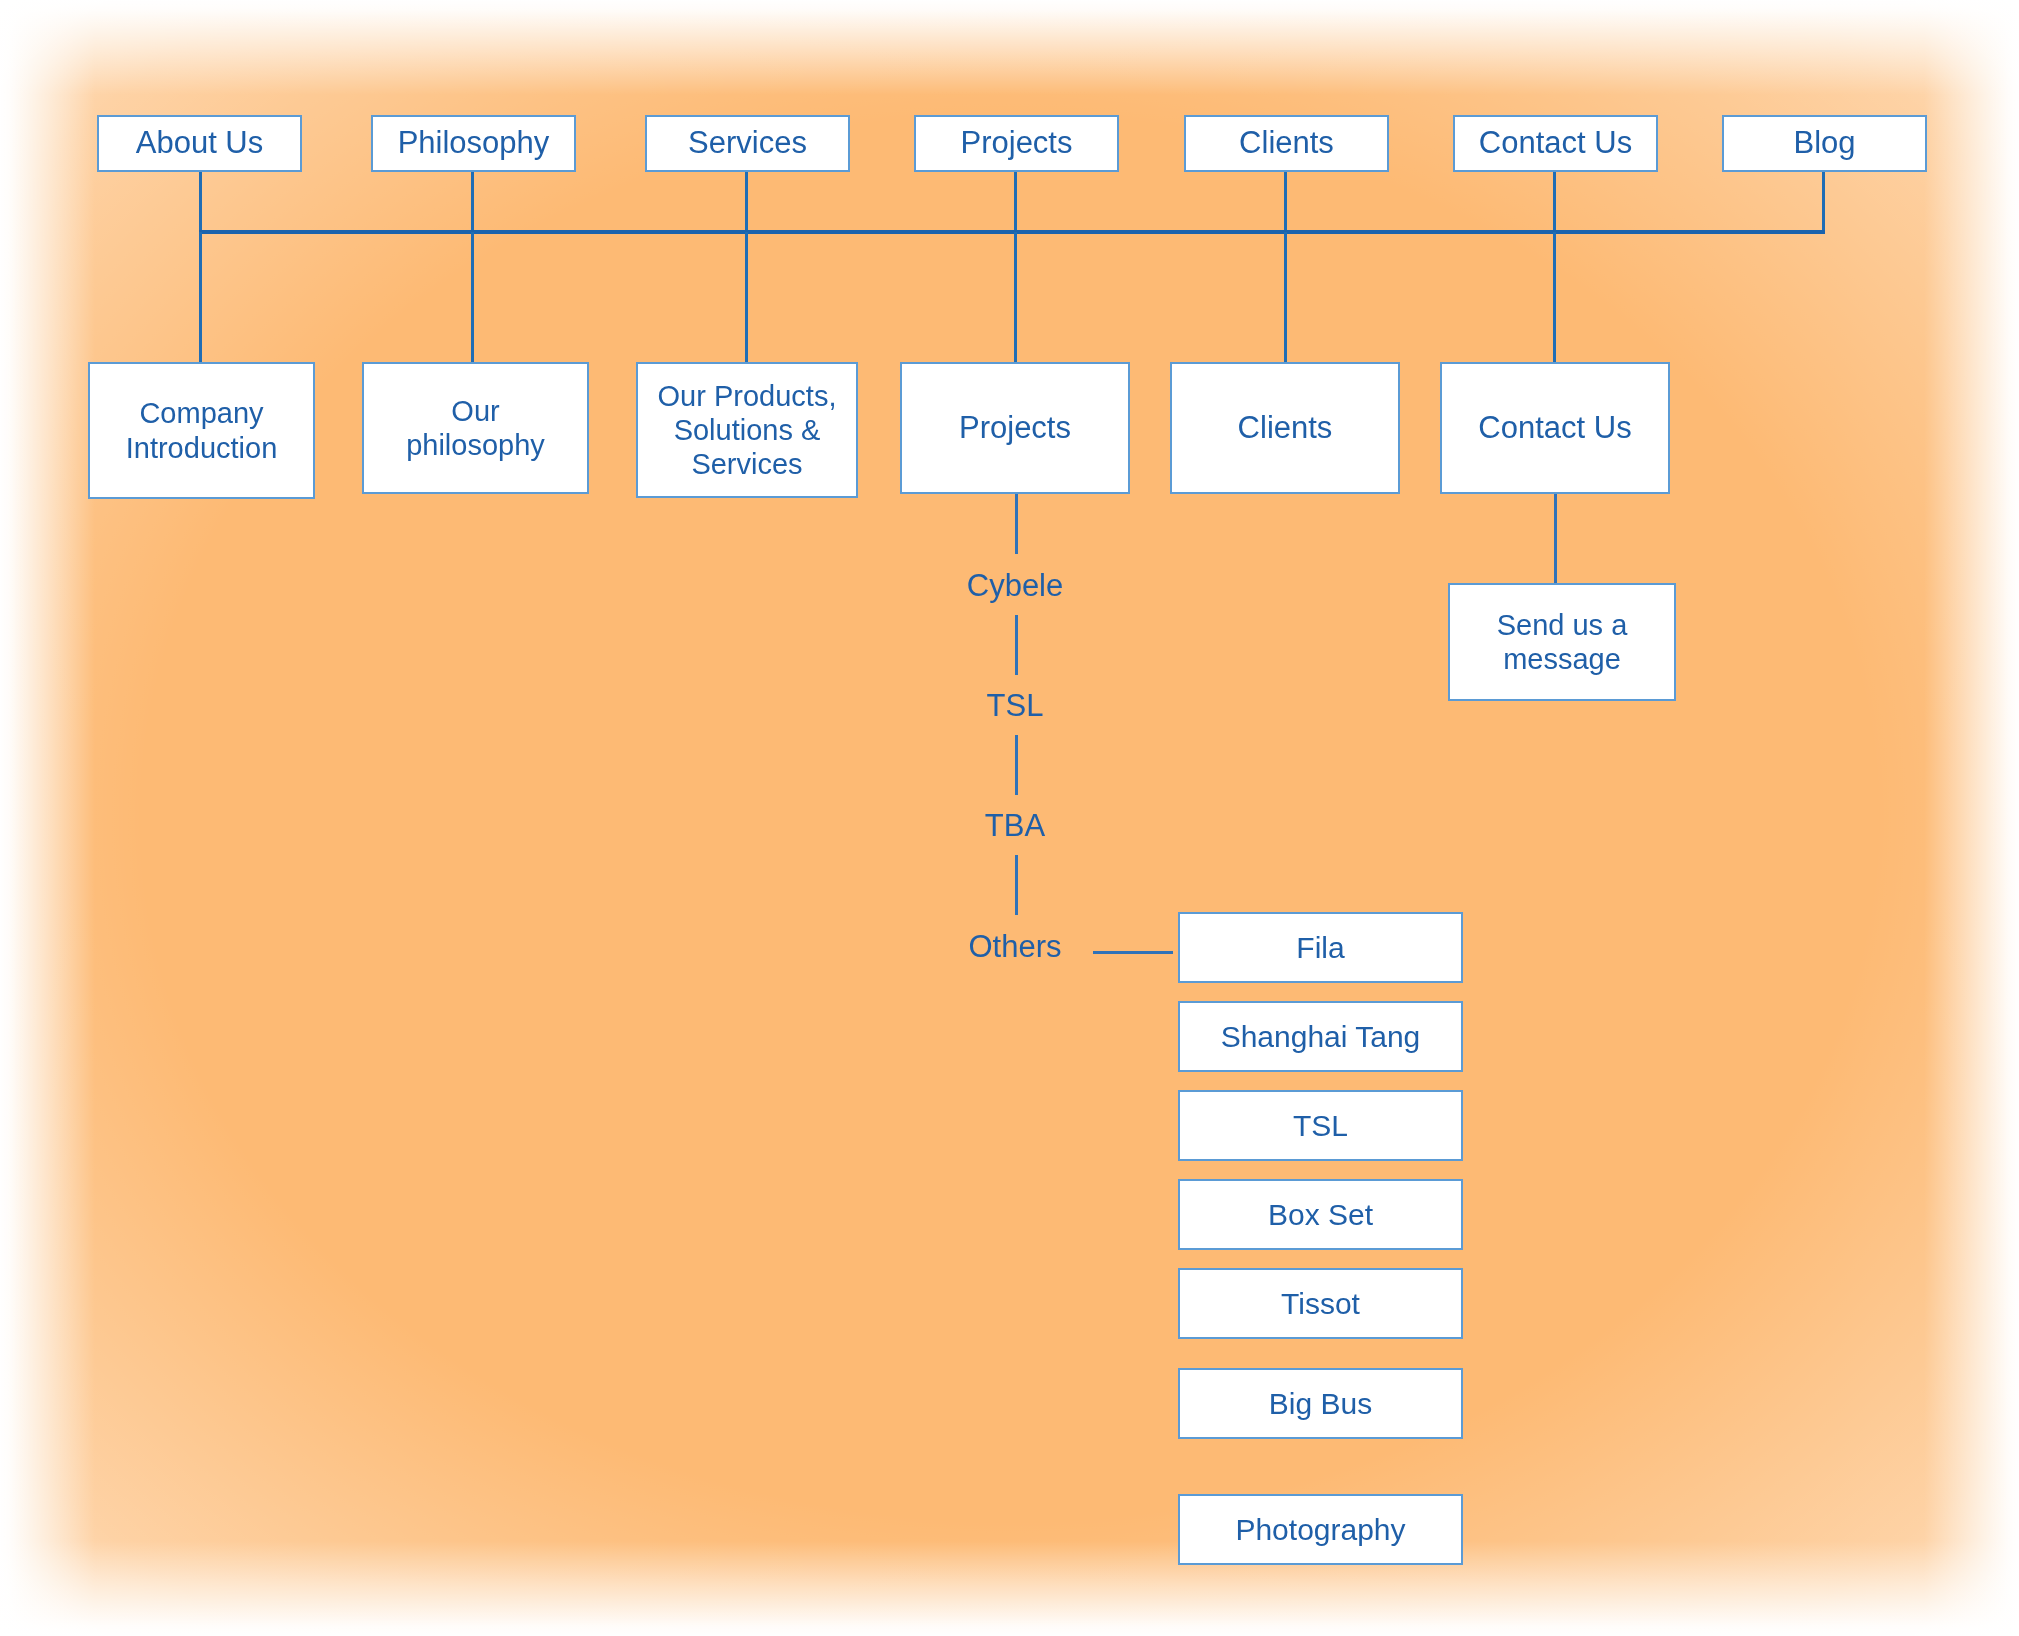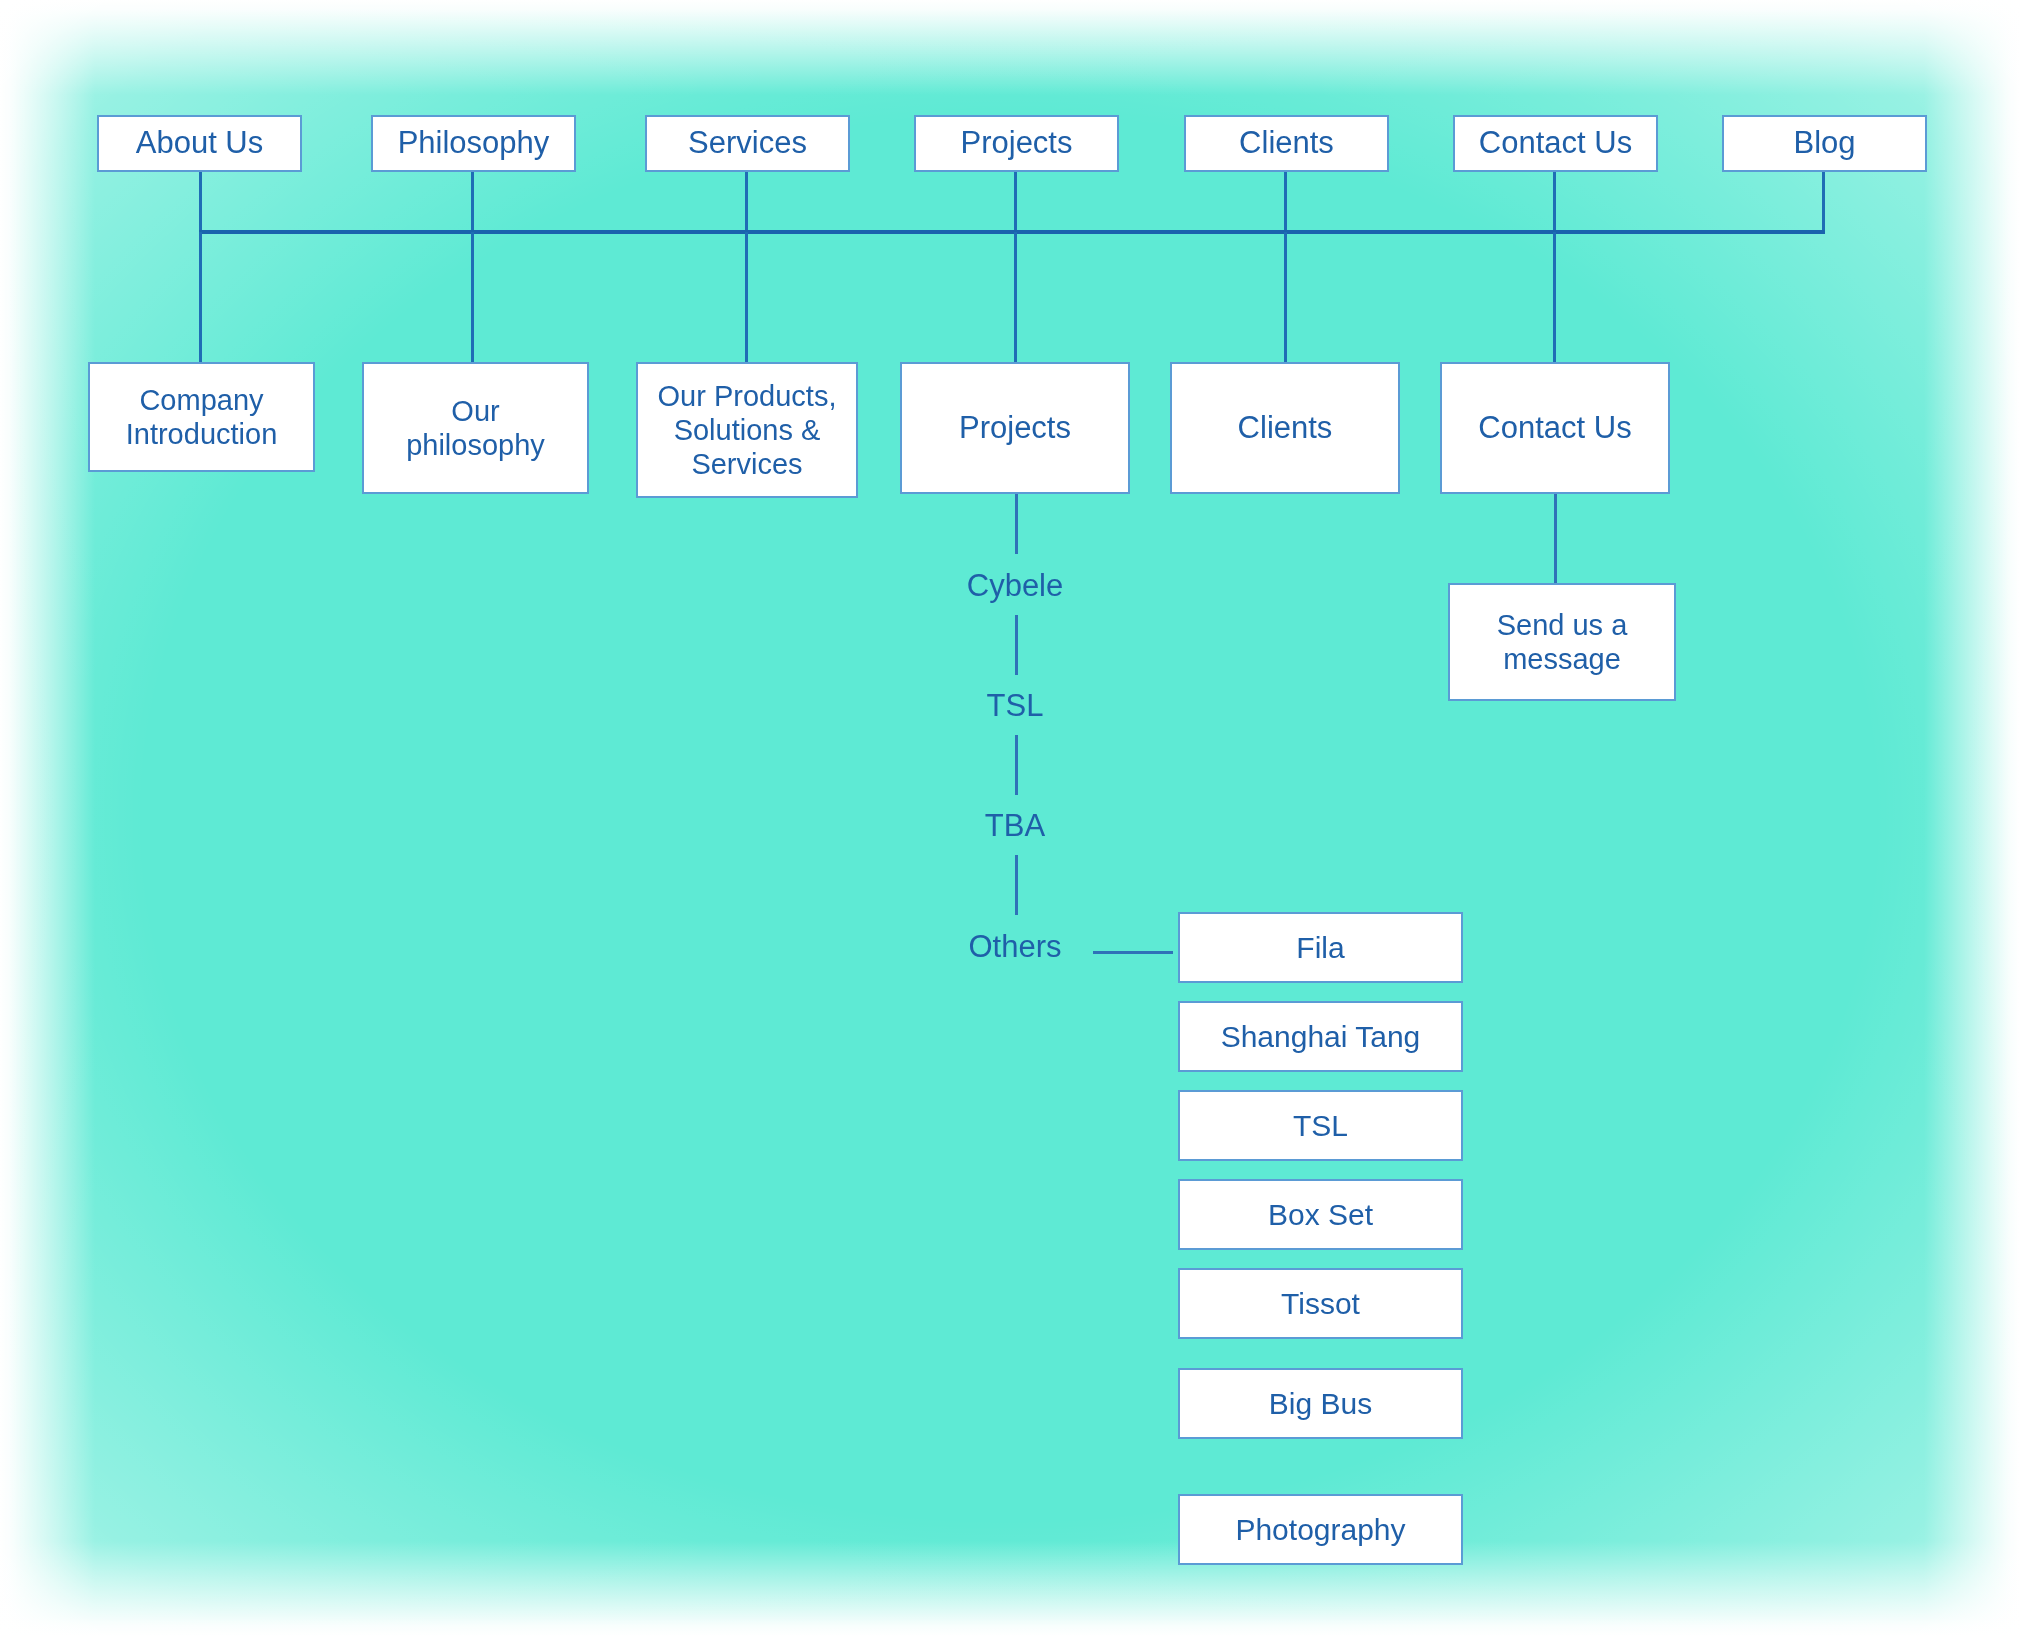--- a/index.html
+++ b/index.html
@@ -5,21 +5,21 @@
   html, body { margin:0; padding:0; }
   body {
     width:2019px; height:1636px;
     font-family:"Liberation Sans", sans-serif;
     background:#ffffff;
     overflow:hidden;
   }
   #stage {
     position:relative;
     width:2019px; height:1636px;
-    background:#5eead4;
+    background:#fdba74;
     overflow:hidden;
   }
   
   #vignette-h, #vignette-v, #vignette-corner {
     position:absolute; inset:0; pointer-events:none;
   }
   #vignette-h {
     background:linear-gradient(to right,
       rgba(255,255,255,1) 0px,
       rgba(255,255,255,0.95) 10px,
@@ -116,21 +116,21 @@
   <div class="conn v thin" style="left:1554px; top:494px; height:90px;"></div>
 
   <div class="node" style="left:97px;   top:115px; width:205px; height:57px;">About Us</div>
   <div class="node" style="left:371px;  top:115px; width:205px; height:57px;">Philosophy</div>
   <div class="node" style="left:645px;  top:115px; width:205px; height:57px;">Services</div>
   <div class="node" style="left:914px;  top:115px; width:205px; height:57px;">Projects</div>
   <div class="node" style="left:1184px; top:115px; width:205px; height:57px;">Clients</div>
   <div class="node" style="left:1453px; top:115px; width:205px; height:57px;">Contact Us</div>
   <div class="node" style="left:1722px; top:115px; width:205px; height:57px;">Blog</div>
 
-  <div class="node small" style="left:88px;   top:362px; width:227px; height:110px;">Company
+  <div class="node small" style="left:88px;   top:362px; width:227px; height:137px;">Company
 Introduction</div>
   <div class="node small" style="left:362px;  top:362px; width:227px; height:132px;">Our
 philosophy</div>
   <div class="node small" style="left:636px;  top:362px; width:222px; height:136px;">Our Products,
 Solutions &amp;
 Services</div>
   <div class="node" style="left:900px;  top:362px; width:230px; height:132px;">Projects</div>
   <div class="node" style="left:1170px; top:362px; width:230px; height:132px;">Clients</div>
   <div class="node" style="left:1440px; top:362px; width:230px; height:132px;">Contact Us</div>
 

